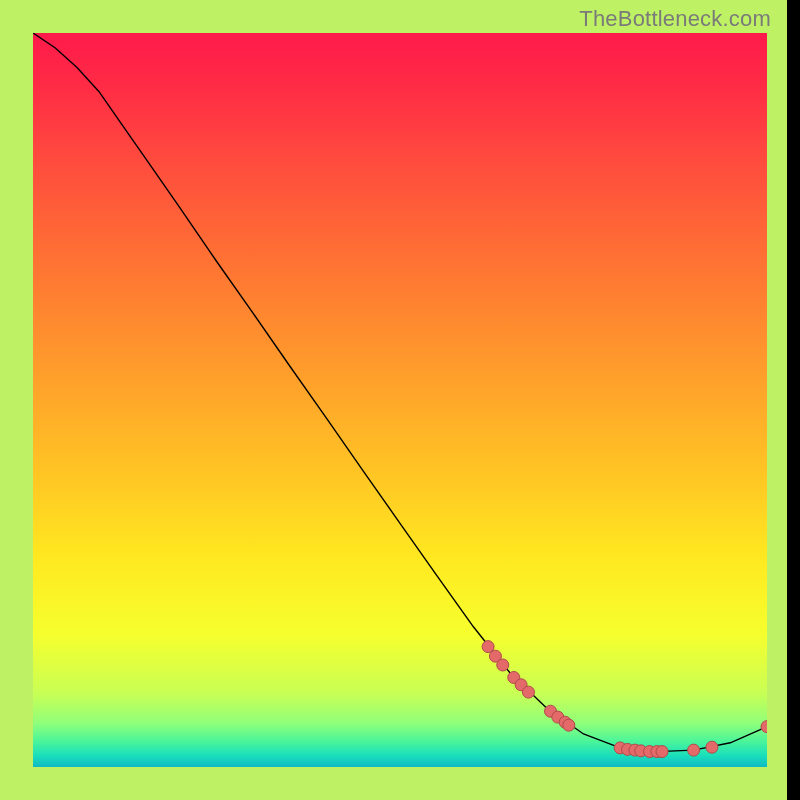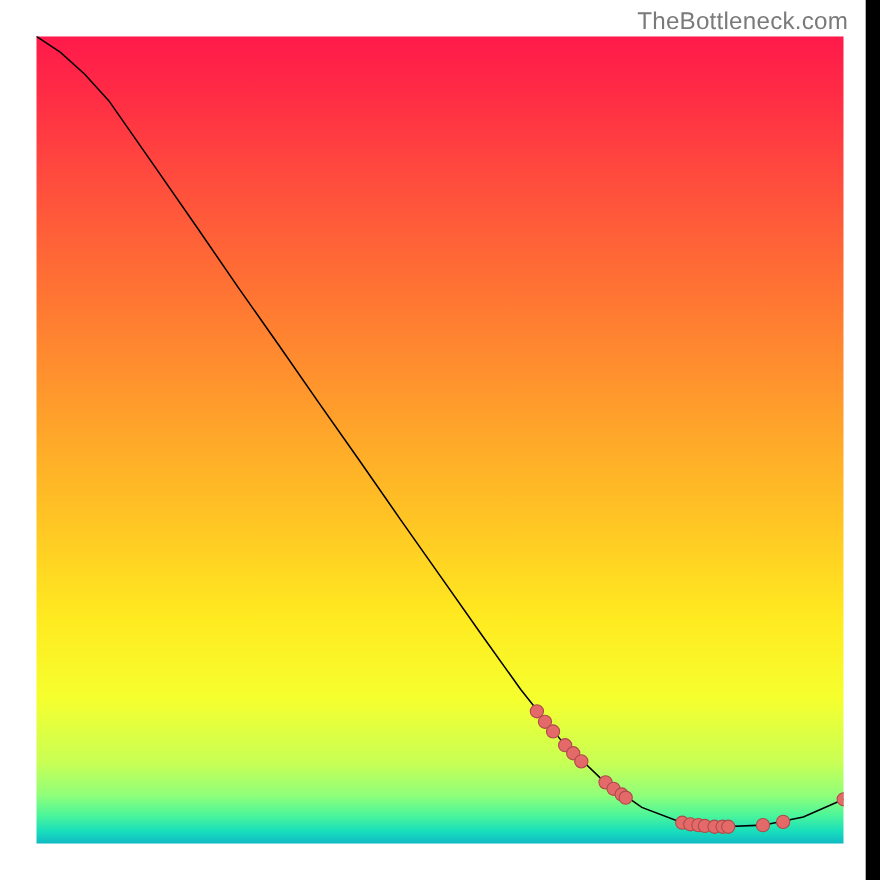--- a/index.html
+++ b/index.html
@@ -6,21 +6,21 @@
     margin: 0;
     padding: 0;
     width: 800px;
     height: 800px;
     background: #000;
     font-family: Arial, sans-serif;
   }
   .outer {
     width: 787px;
     height: 800px;
-    background: #ffffff;
+    background: #bef264;
     position: relative;
   }
   .watermark {
     position: absolute;
     top: 6px;
     right: 16px;
     color: #7a7a7a;
     font-size: 22px;
     font-weight: 500;
     letter-spacing: 0.2px;

